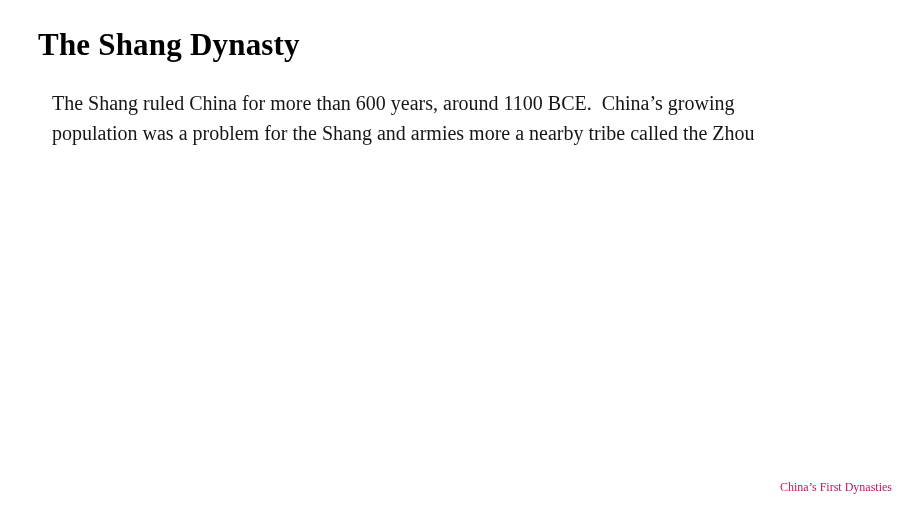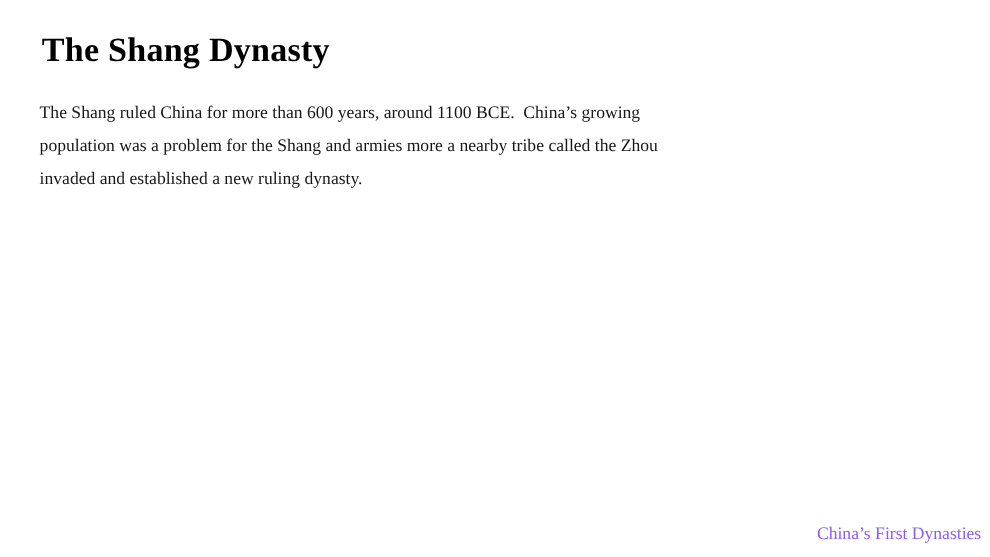--- a/index.html
+++ b/index.html
@@ -23,48 +23,47 @@
     font-family: "Liberation Serif", serif;
     font-size: 31px;
     font-weight: 700;
     color: #000000;
     letter-spacing: 0.2px;
     line-height: 1.2;
     white-space: pre-wrap;
   }
   .body-paragraph {
     position: absolute;
-    left: 36px;
+    left: 52px;
     top: 88px;
     width: 800px;
-    font-size: 16px;
+    font-size: 20px;
     color: #161616;
     line-height: 30px;
   }
   .body-line {
     display: block;
     white-space: pre-wrap; 
   }
   .footer-text {
     position: absolute;
     right: 8px;
     bottom: 11px;
-    font-size: 16px;
-    color: #8b5cf6;
+    font-size: 12px;
+    color: #be185d;
     white-space: pre-wrap;
   }
 </style>
 </head>
 <body>
 
 <div class="slide">
 
   <h1 class="slide-title">The Shang Dynasty</h1>
 
   <div class="body-paragraph">
     <span class="body-line">The Shang ruled China for more than 600 years, around 1100 BCE.  China’s growing</span>
     <span class="body-line">population was a problem for the Shang and armies more a nearby tribe called the Zhou</span>
-    <span class="body-line">invaded and established a new ruling dynasty.</span>
   </div>
 
   <div class="footer-text">China’s First Dynasties</div>
 
 </div>
 
 </body></html>

